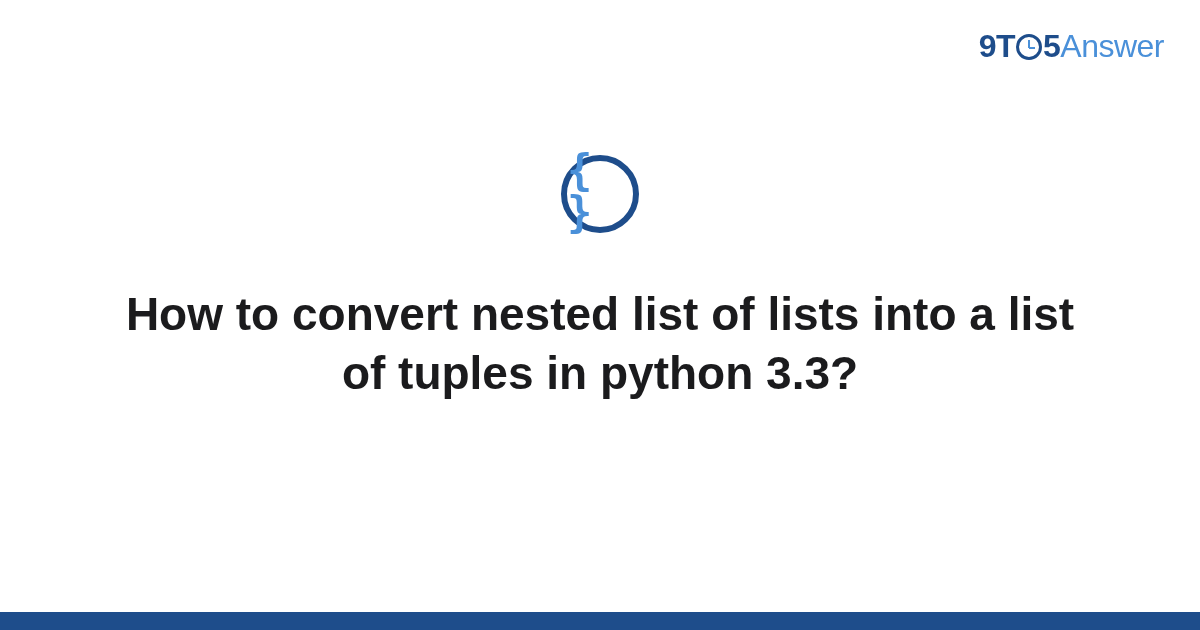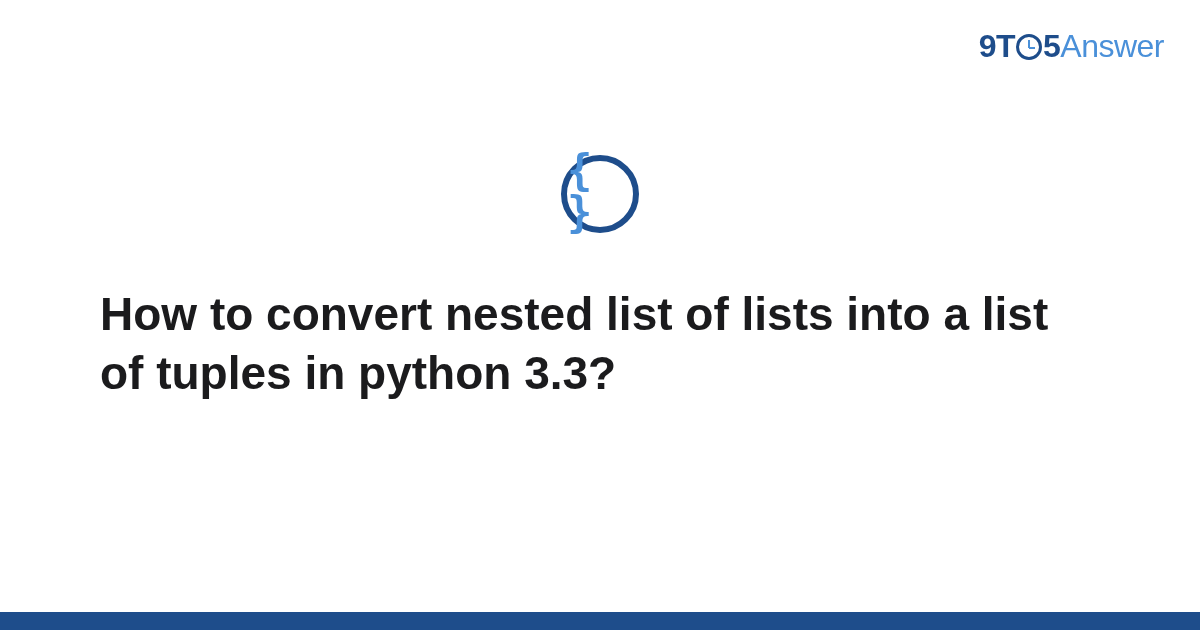--- a/index.html
+++ b/index.html
@@ -89,20 +89,21 @@
       font-family: 'Lucida Console', monospace;
       letter-spacing: -2px;
       line-height: 1;
       position: relative;
       top: -2px;
     }
     .title {
       font-size: 46px;
       font-weight: bold;
       color: #1b1b1d;
+      text-align: center;
       line-height: 1.28;
       max-width: 1080px;
       padding: 0 40px;
     }
     .bottom-bar {
       position: absolute;
       bottom: 0;
       left: 0;
       right: 0;
       height: 18px;

